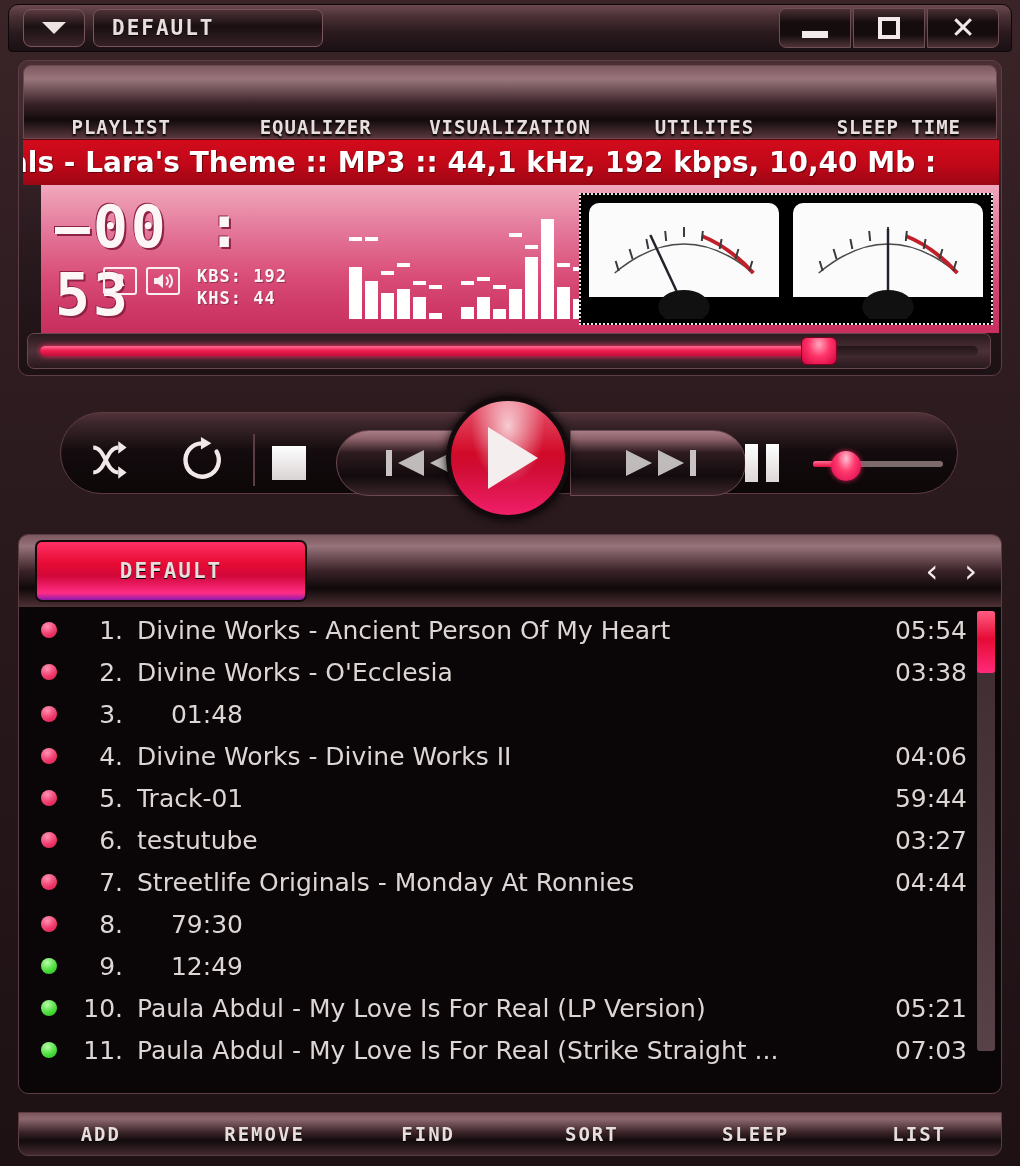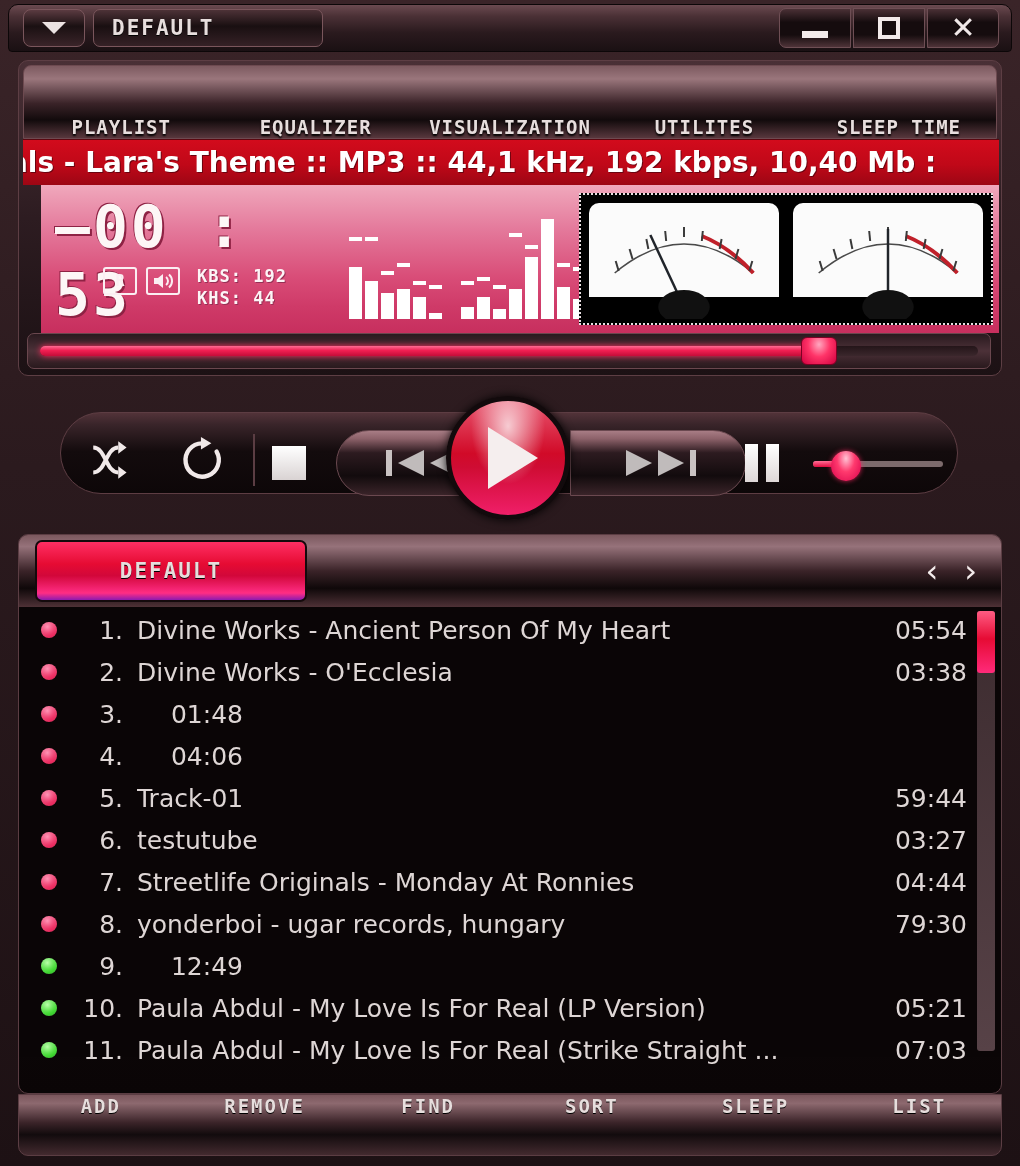--- a/index.html
+++ b/index.html
@@ -256,24 +256,24 @@
     background: linear-gradient(180deg,#3c2b2f,#574247);
     border-radius: 3px;
   }
   .pl-thumb {
     position: absolute; left: 0; top: 0; width: 18px; height: 62px; border-radius: 3px;
     background: linear-gradient(180deg,#ff5c83 0%, #e60b34 45%, #ff2a7a 100%);
   }
 
   
   .bottombar {
-    position: absolute; left: 18px; bottom: 10px; width: 984px; height: 62px;
+    position: absolute; left: 18px; bottom: 10px; width: 984px; height: 44px;
     background: linear-gradient(180deg,#7a565c 0%, #8d696f 14%, #3b2429 46%, #120b0d 66%, #432a2f 100%);
     border: 1px solid #5b3d43; border-radius: 0 0 10px 10px;
-    display: flex; align-items: flex-start;
+    display: flex; align-items: center;
   }
   .bbtn { flex: 1; text-align: center; }
   .bbtn span { font-size: 19px; }
 </style>
 </head>
 <body>
 
 <div class="app">
 
   <div class="titlebar">
@@ -540,20 +540,21 @@
             <div class="rtime">03:38</div>
           </div>
           <div class="row">
             <div class="dot pink"></div>
             <div class="rnum">3.</div>
             <div class="rtime">01:48</div>
           </div>
           <div class="row">
             <div class="dot pink"></div>
             <div class="rnum">4.</div>
+            <div class="rtitle">Divine Works - Divine Works II</div>
             <div class="rtime">04:06</div>
           </div>
           <div class="row">
             <div class="dot pink"></div>
             <div class="rnum">5.</div>
             <div class="rtitle">Track-01</div>
             <div class="rtime">59:44</div>
           </div>
           <div class="row">
             <div class="dot pink"></div>
@@ -563,21 +564,20 @@
           </div>
           <div class="row">
             <div class="dot pink"></div>
             <div class="rnum">7.</div>
             <div class="rtitle">Streetlife Originals - Monday At Ronnies</div>
             <div class="rtime">04:44</div>
           </div>
           <div class="row">
             <div class="dot pink"></div>
             <div class="rnum">8.</div>
-            <div class="rtitle">yonderboi - ugar records, hungary</div>
             <div class="rtime">79:30</div>
           </div>
           <div class="row">
             <div class="dot green"></div>
             <div class="rnum">9.</div>
             <div class="rtime">12:49</div>
           </div>
           <div class="row">
             <div class="dot green"></div>
             <div class="rnum">10.</div>

